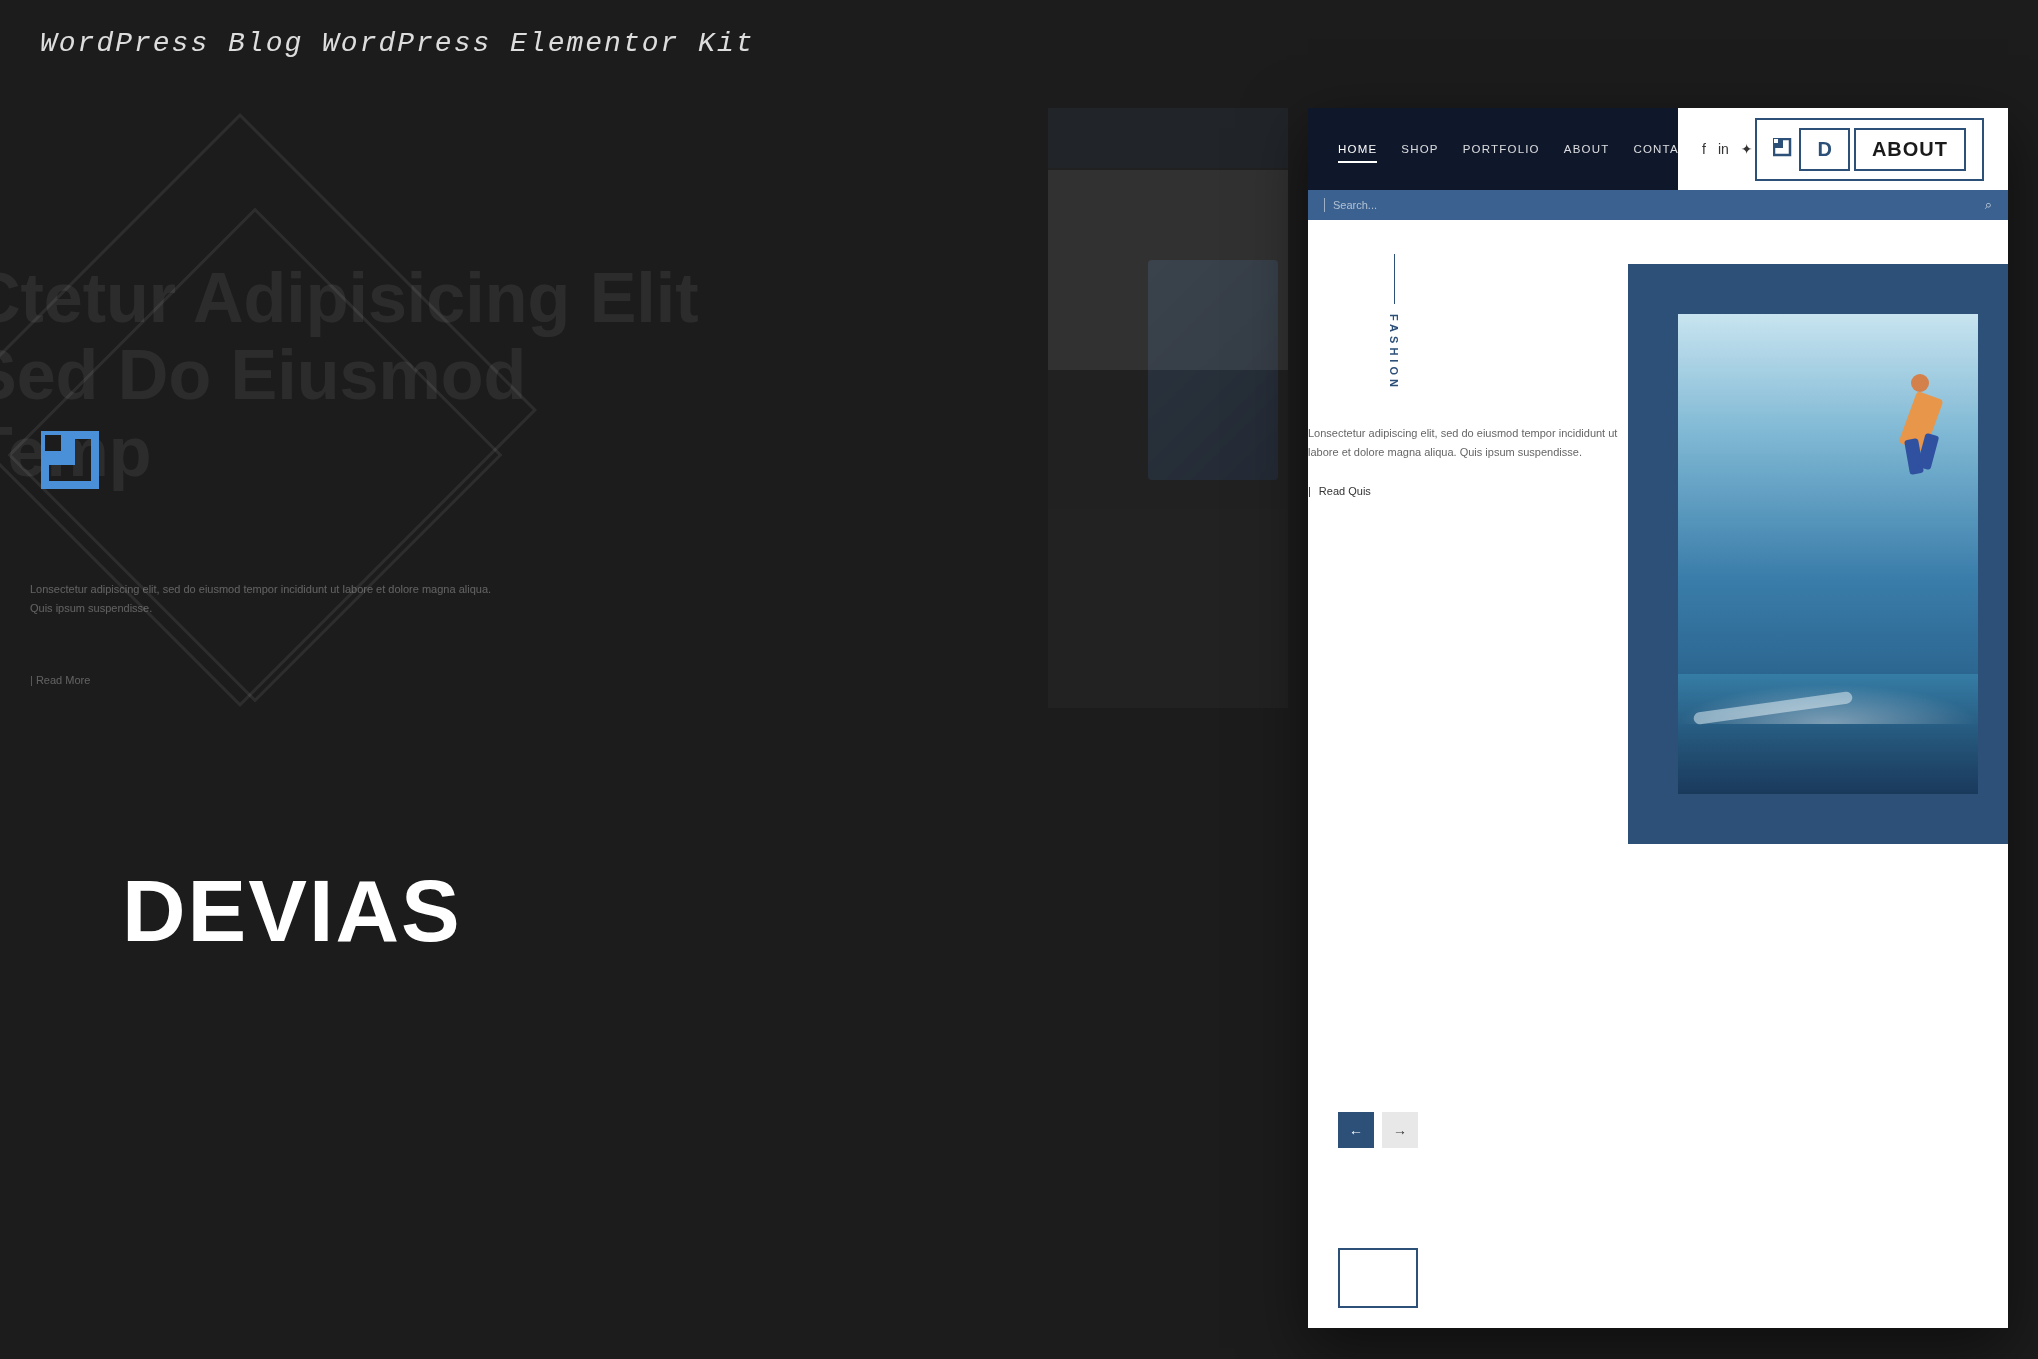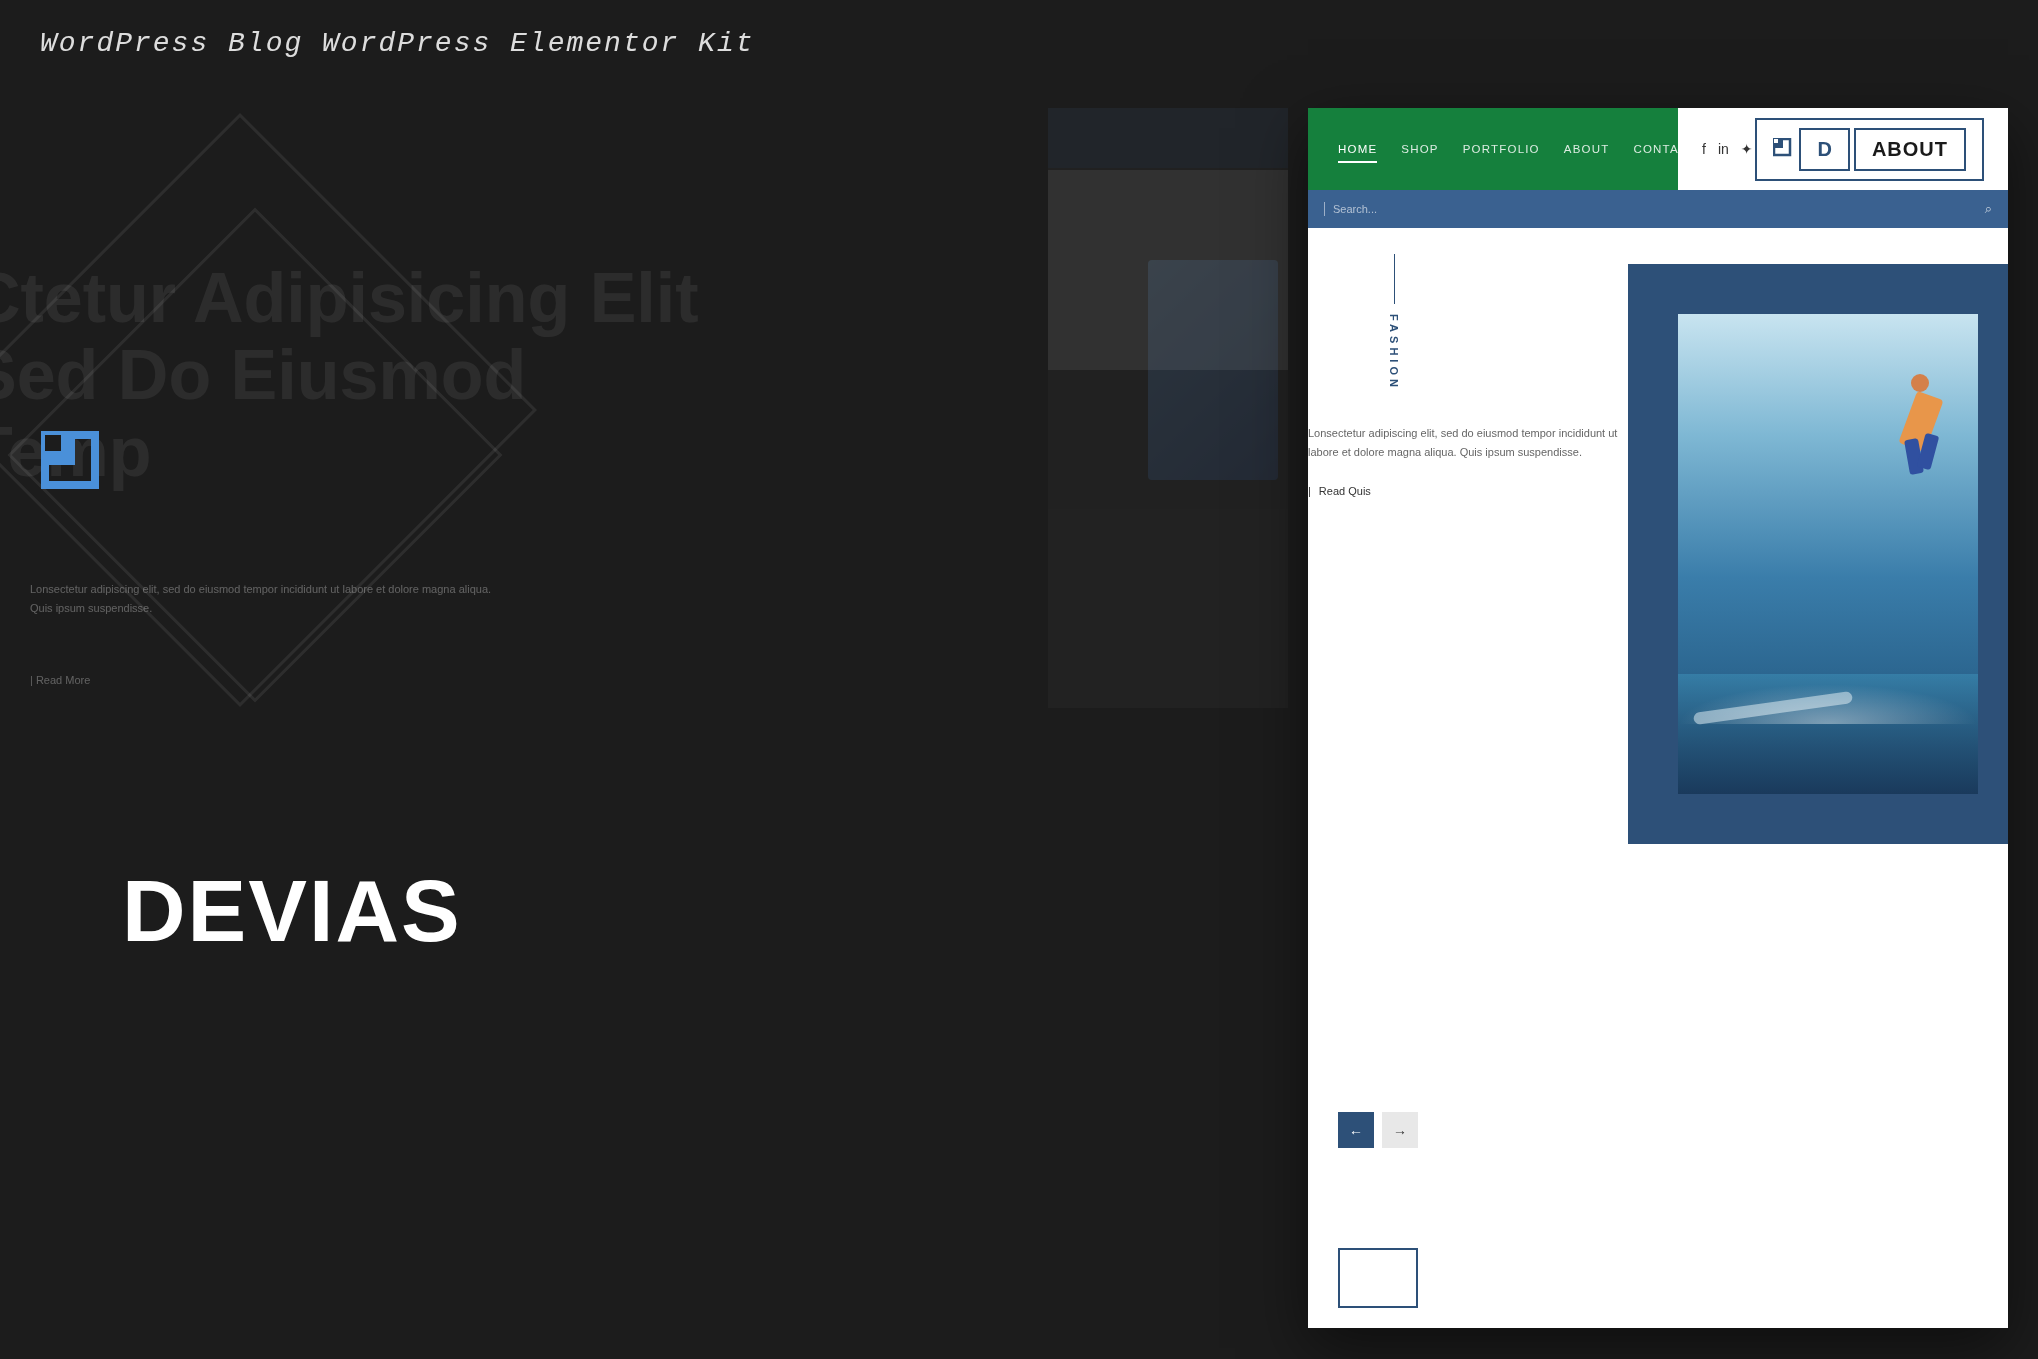--- a/index.html
+++ b/index.html
@@ -92,21 +92,21 @@
       width: 700px;
       height: 1220px;
       background: #ffffff;
       z-index: 20;
       box-shadow: 0 20px 60px rgba(0,0,0,0.5);
       overflow: hidden;
     }
 
     
     .nav-bar {
-      background: #15803d;
+      background: #0f172a;
       height: 82px;
       display: flex;
       align-items: center;
       padding: 0 30px;
       gap: 24px;
     }
     .nav-item {
       color: rgba(255,255,255,0.85);
       font-size: 11.5px;
       font-weight: 500;
@@ -124,21 +124,21 @@
       bottom: -8px;
       left: 0;
       right: 0;
       height: 2px;
       background: #ffffff;
     }
 
     
     .search-bar {
       background: #3a6190;
-      height: 38px;
+      height: 30px;
       display: flex;
       align-items: center;
       padding: 0 16px;
       gap: 8px;
     }
     .search-divider {
       width: 1px;
       height: 14px;
       background: rgba(255,255,255,0.5);
     }

